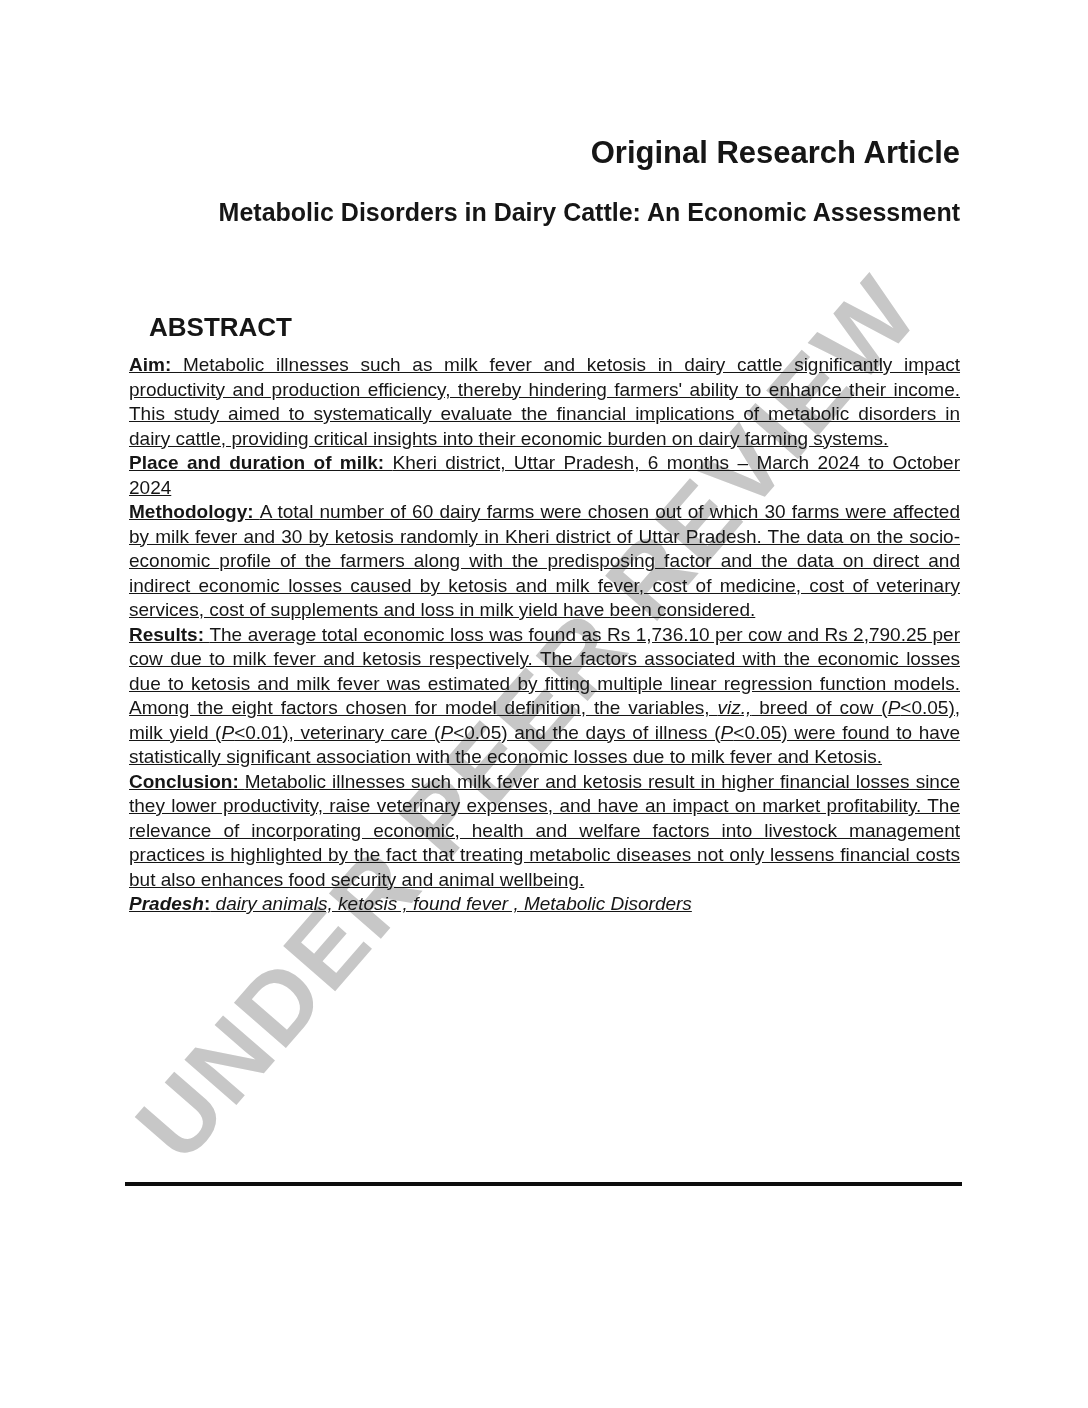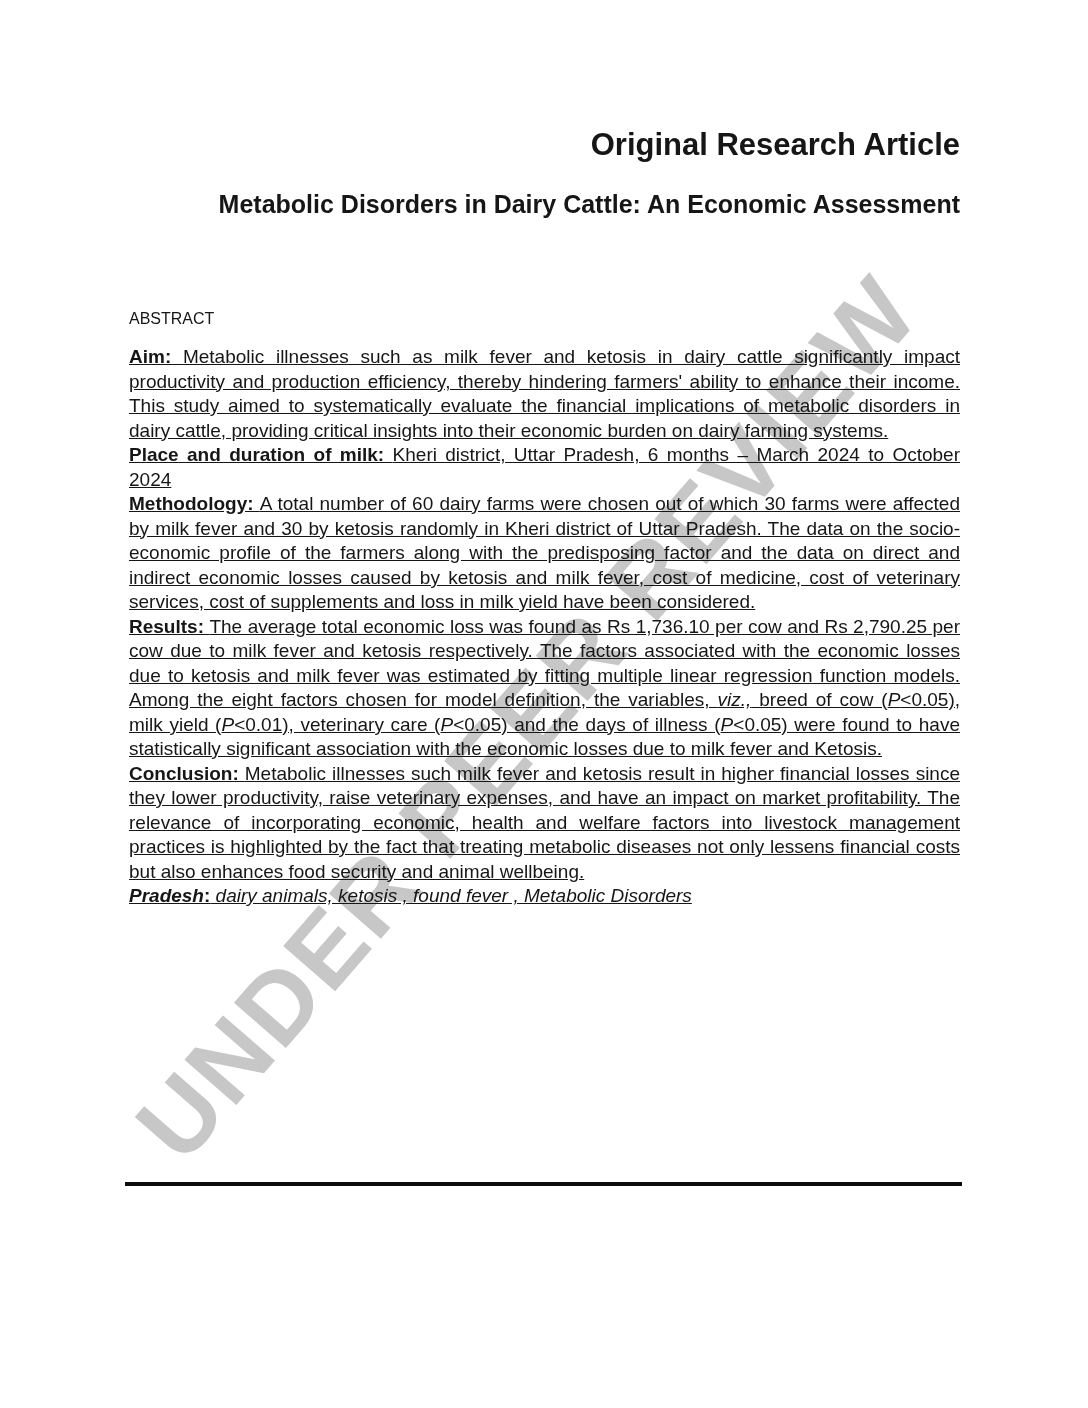--- a/index.html
+++ b/index.html
@@ -21,44 +21,45 @@
     font-weight: 700;
     letter-spacing: 3px;
     white-space: nowrap;
     color: #c7c7c7;
     z-index: 0;
     user-select: none;
   }
   .content {
     position: absolute;
     left: 129px;
-    top: 0;
+    top: 8px;
     width: 831px;
     z-index: 1;
   }
   .type-label {
     margin-top: 128px;
     font-size: 31px;
     font-weight: 700;
     line-height: 34px;
     text-align: right;
   }
   .paper-title {
     margin-top: 21px;
     font-size: 25px;
     font-weight: 700;
     line-height: 42px;
     text-align: right;
   }
   .abstract-heading {
     margin-top: 82px;
-    font-size: 16px;
-    font-weight: 400;
+    font-size: 26px;
+    font-weight: 700;
     line-height: 24px;
     text-align: left;
+    margin-left: 20px;
   }
   .abstract-body {
     margin-top: 14px;
     font-size: 19px;
     line-height: 24.5px;
   }
   .abstract-body p {
     margin: 0;
     text-align: justify;
     text-decoration: underline;

